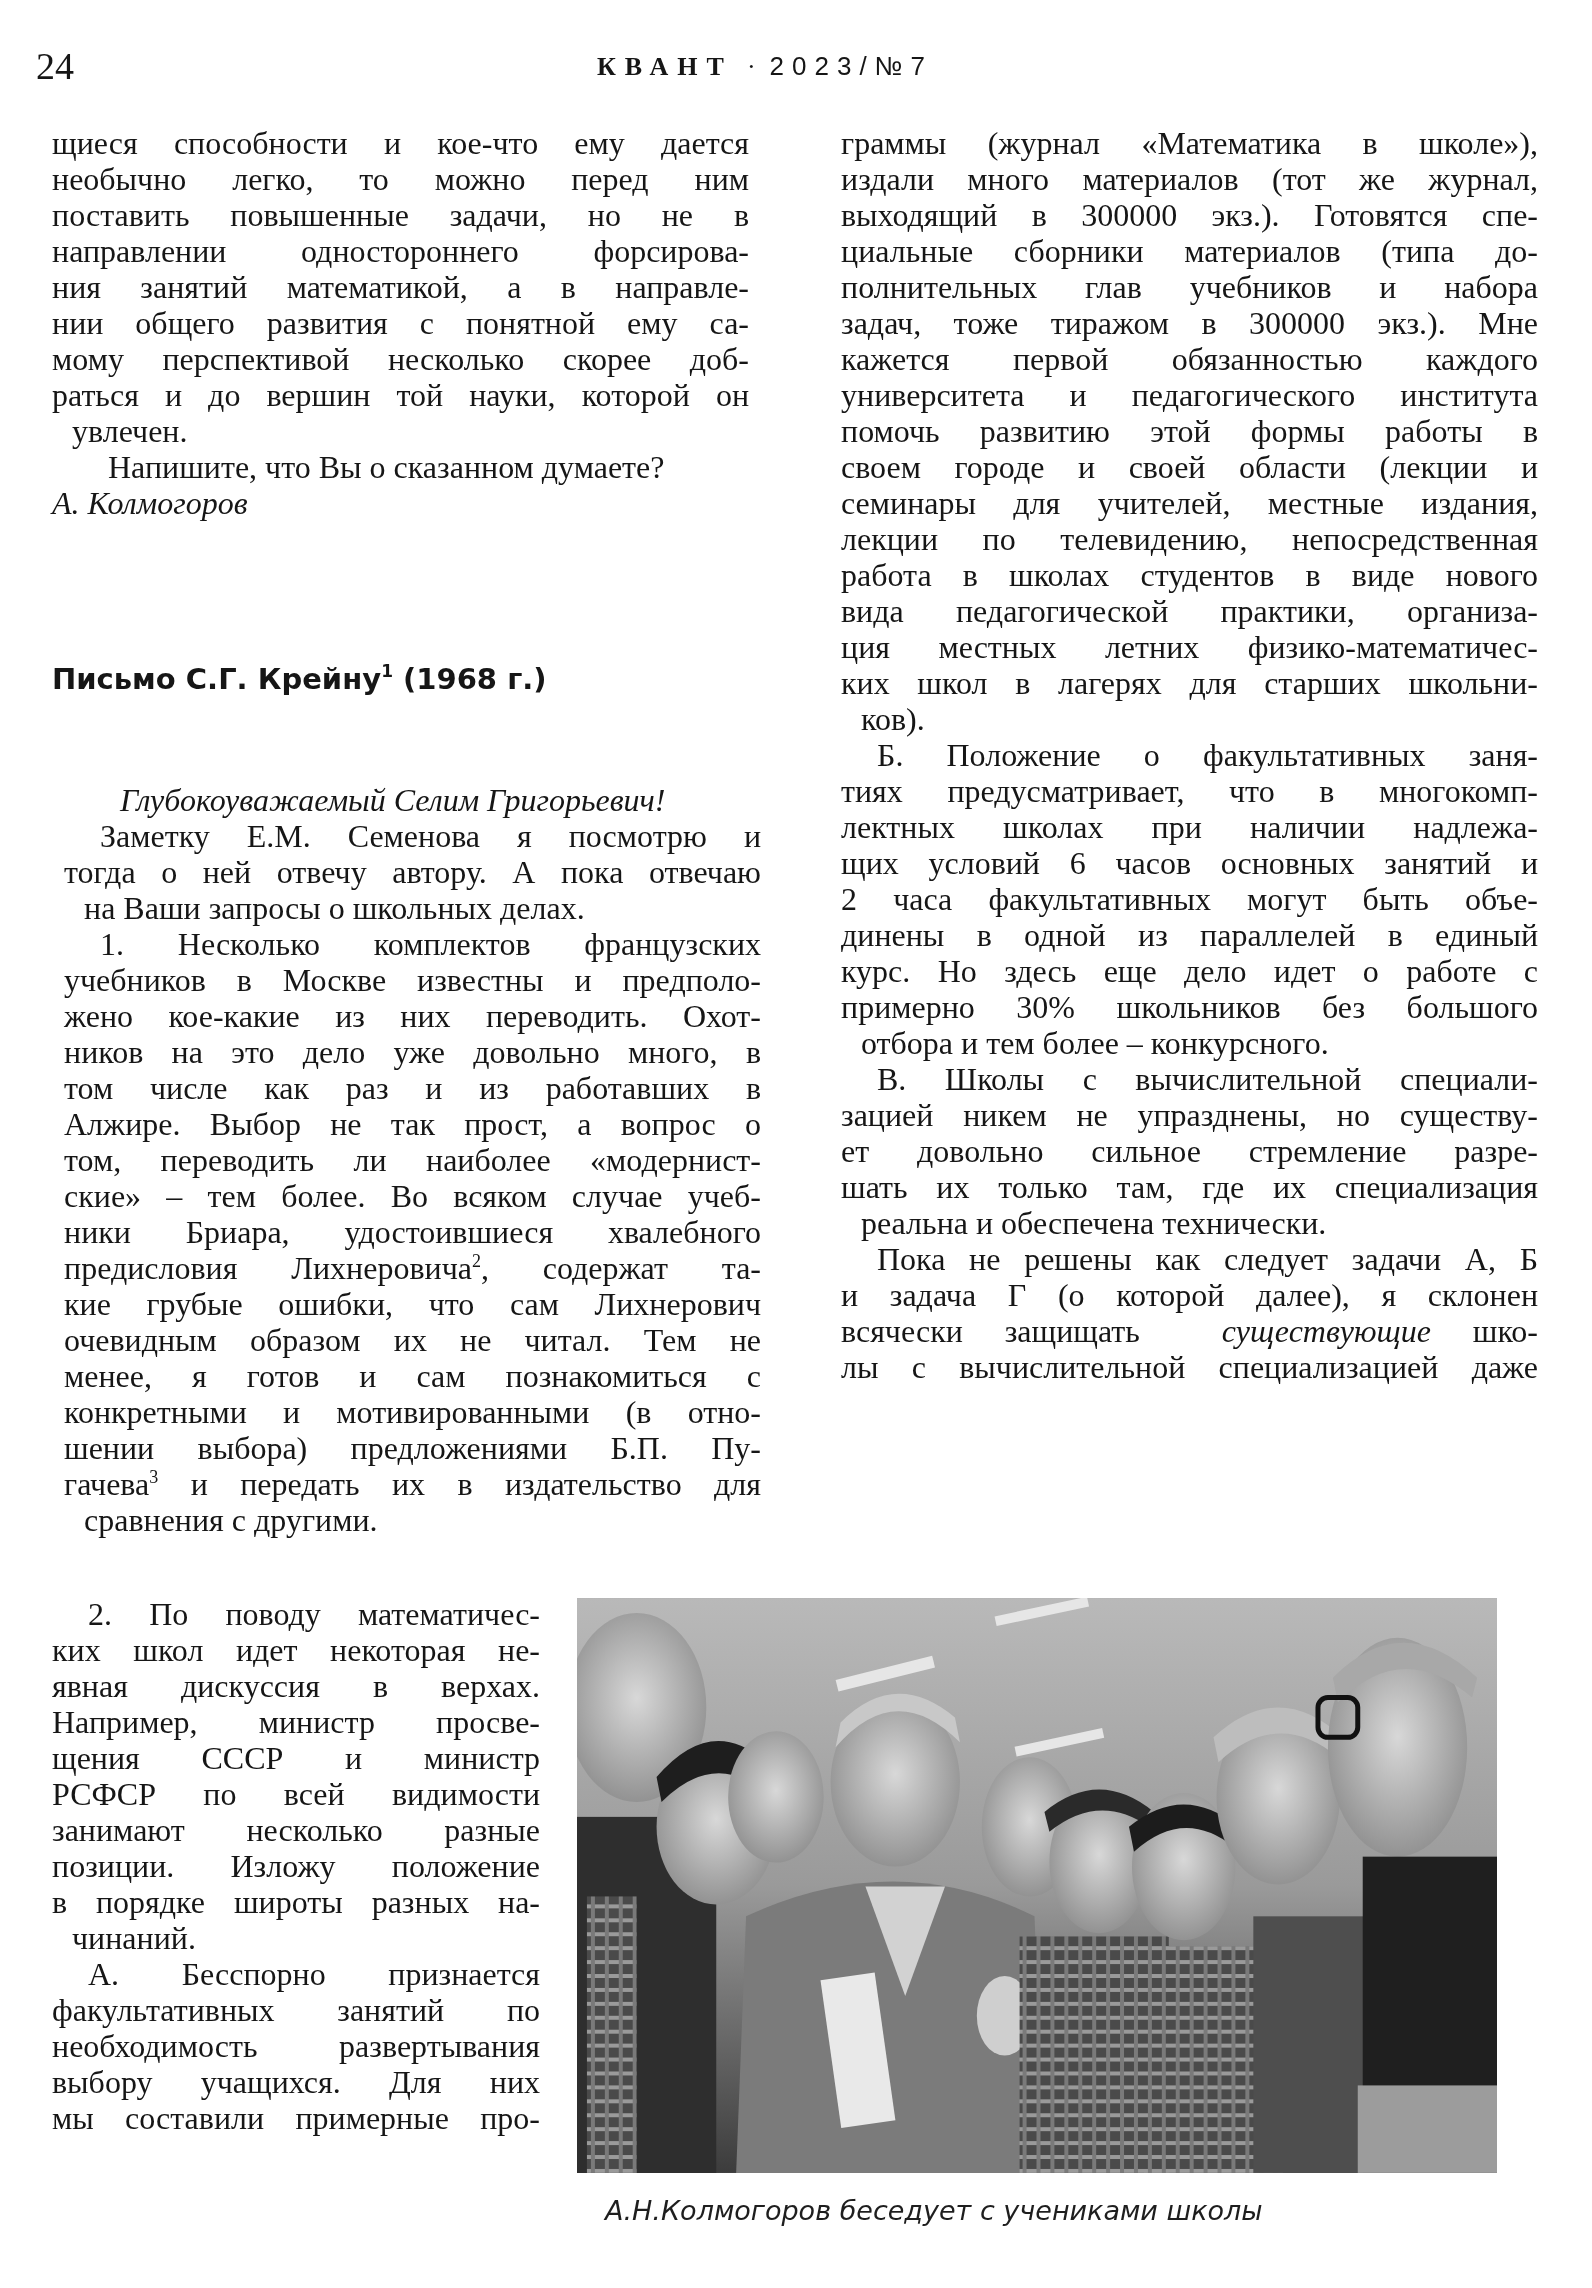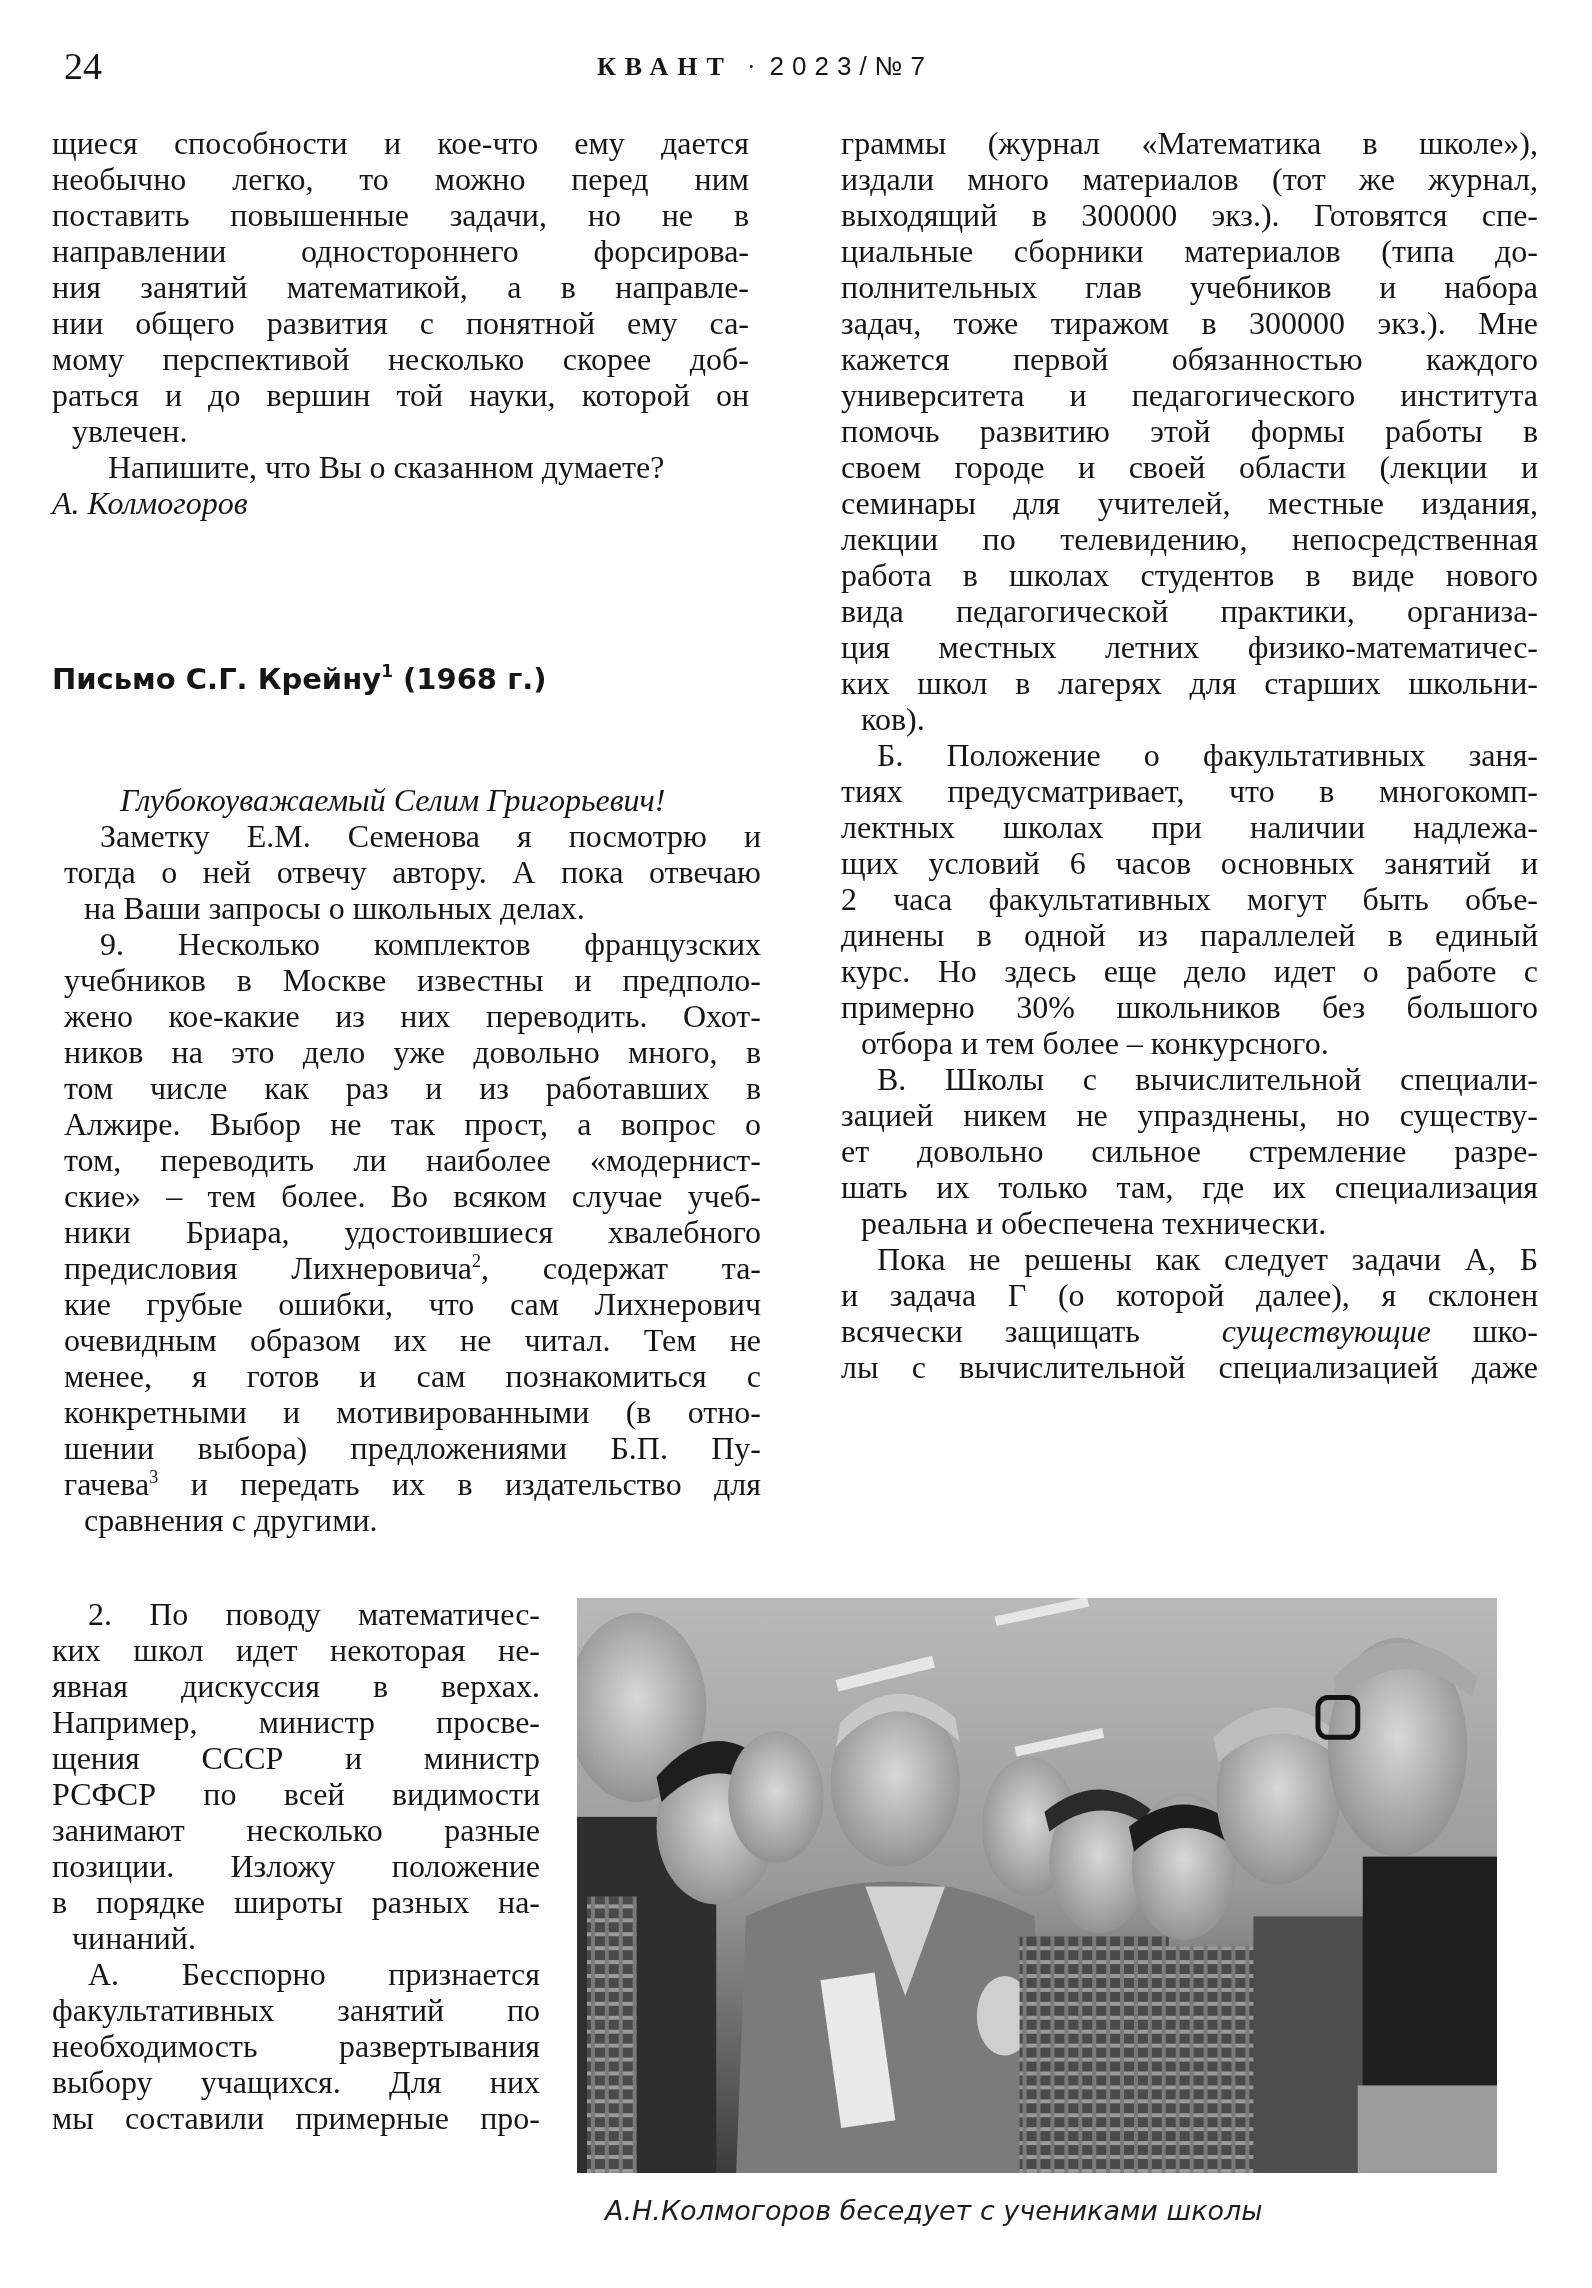--- a/index.html
+++ b/index.html
@@ -1,17 +1,17 @@
 <!DOCTYPE html>
 <html><head>
 <meta charset="utf-8">
 <style>
   html, body { margin: 0; padding: 0; background: #ffffff; }
   body { width: 1592px; height: 2289px; position: relative; overflow: hidden; color: #161616; }
-  .page-number { position: absolute; left: 64px; top: 44px; font-family: "Liberation Serif", serif; font-size: 38px; line-height: 44px; }
+  .page-number { position: absolute; left: 36px; top: 44px; font-family: "Liberation Serif", serif; font-size: 38px; line-height: 44px; }
   .running-head { position: absolute; left: 597px; top: 44px; font-family: "Liberation Serif", serif; font-size: 26px; line-height: 44px; white-space: nowrap; }
   .running-head .mag { font-weight: bold; letter-spacing: 9px; }
   .running-head .sep { margin: 0 14px; }
   .running-head .issue { font-family: "Liberation Sans", sans-serif; letter-spacing: 8px; font-weight: normal; }
 
   .col { position: absolute; font-family: "Liberation Serif", serif; font-size: 32px; line-height: 36px; text-align: justify; }
   .col .right { text-align: left; font-style: italic; }
   .col .lines span.l { display: block; text-align: justify; text-align-last: justify; white-space: nowrap; }
   .col .lines span.l.last { text-align-last: left; margin-left: 20px; }
   .col .lines span.l.ind { padding-left: 36px; }
@@ -61,21 +61,21 @@
 </div>
 
 <div class="col col-left-mid">
   <div class="lines">
       <span class="l last ind salutation">Глубокоуважаемый Селим Григорьевич!</span>
     </div>
   <div class="lines" id="lm-lines">
       <span class="l ind">Заметку Е.М. Семенова я посмотрю и</span>
       <span class="l">тогда о ней отвечу автору. А пока отвечаю</span>
       <span class="l last">на Ваши запросы о школьных делах.</span>
-      <span class="l ind">9. Несколько комплектов французских</span>
+      <span class="l ind">1. Несколько комплектов французских</span>
       <span class="l">учебников в Москве известны и предполо-</span>
       <span class="l">жено кое-какие из них переводить. Охот-</span>
       <span class="l">ников на это дело уже довольно много, в</span>
       <span class="l">том числе как раз и из работавших в</span>
       <span class="l">Алжире. Выбор не так прост, а вопрос о</span>
       <span class="l">том, переводить ли наиболее «модернист-</span>
       <span class="l">ские» – тем более. Во всяком случае учеб-</span>
       <span class="l">ники Бриара, удостоившиеся хвалебного</span>
       <span class="l">предисловия Лихнеровича<sup class="fn">2</sup>, содержат та-</span>
       <span class="l">кие грубые ошибки, что сам Лихнерович</span>

